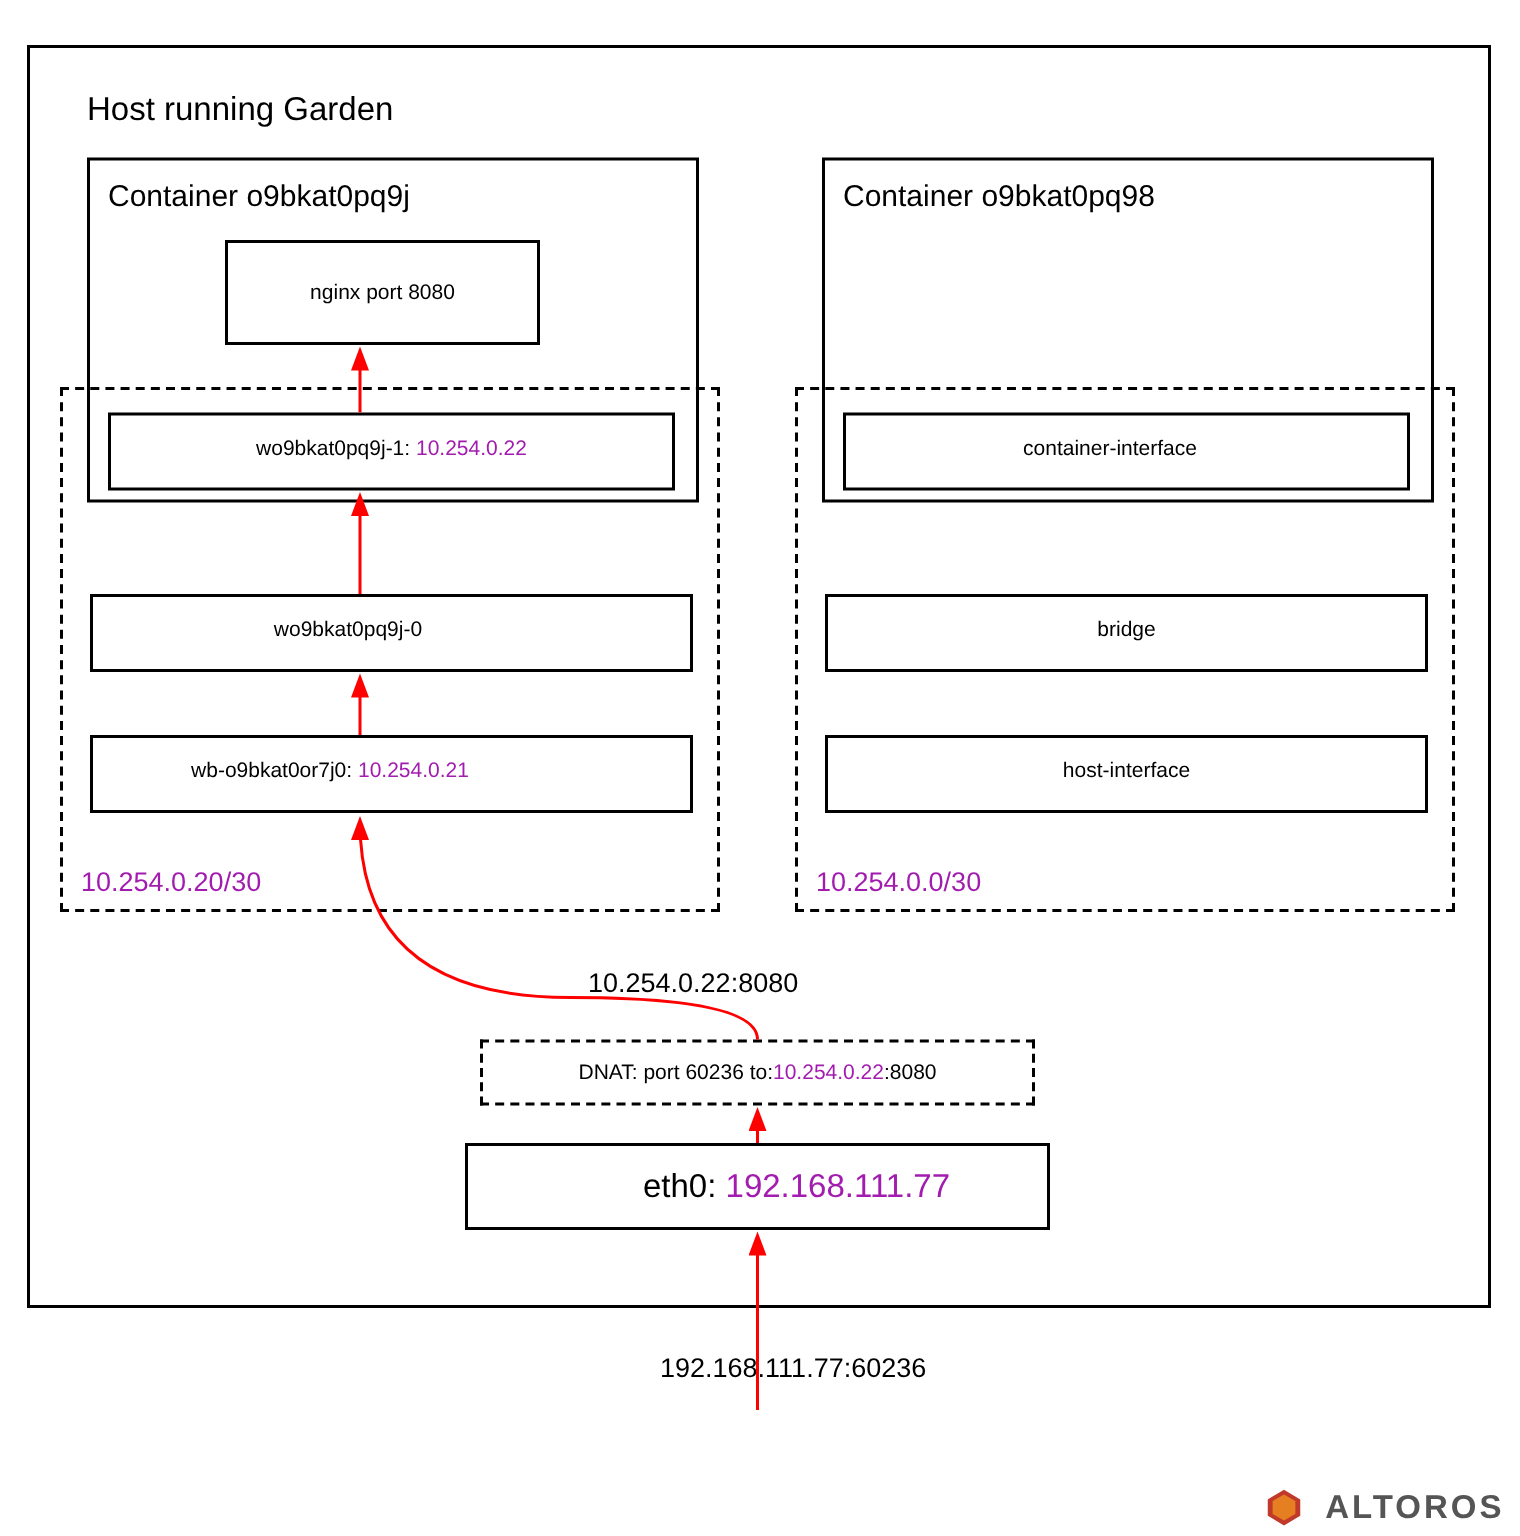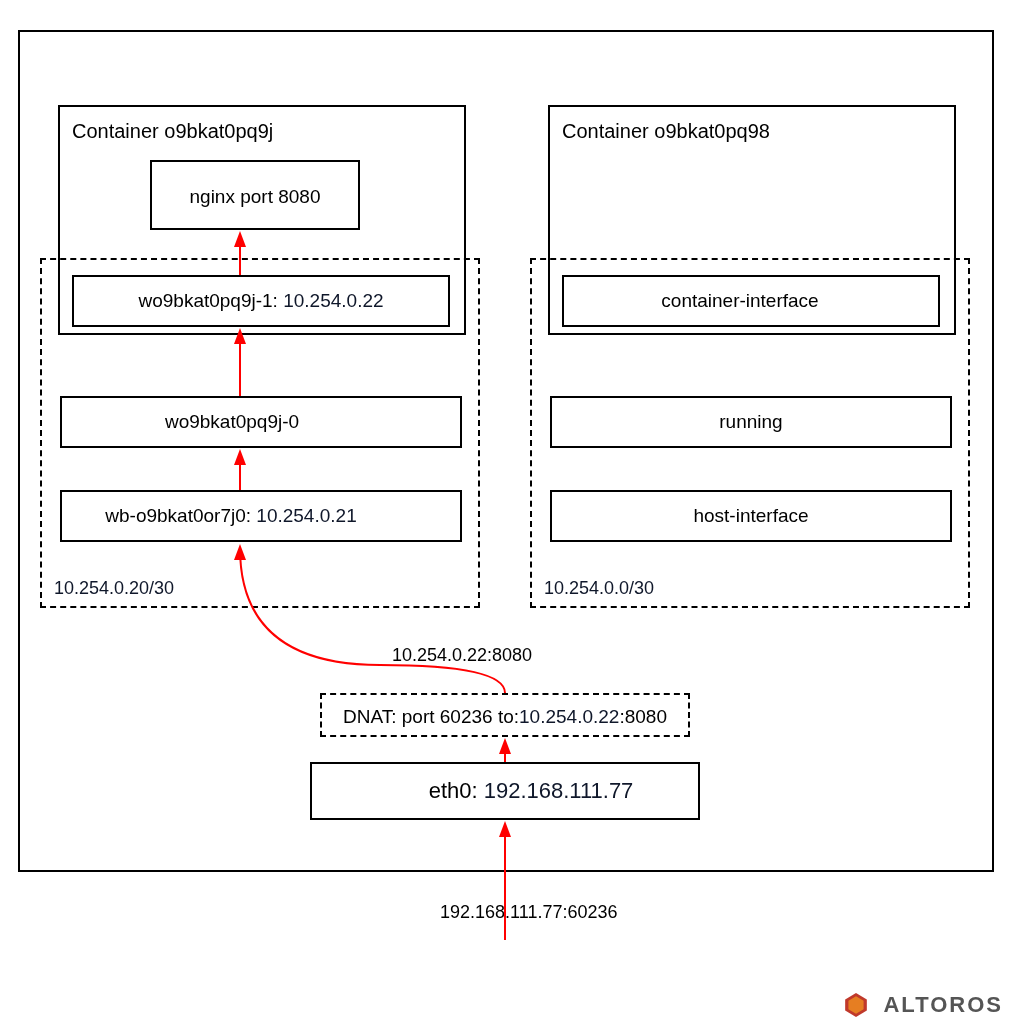--- a/index.html
+++ b/index.html
@@ -20,28 +20,28 @@
     box-sizing: border-box;
   }
   .dashed {
     border-style: dashed;
   }
   .label {
     position: absolute;
     font-size: 20px;
     white-space: nowrap;
   }
-  .blue { color: #0f172a; }
+  .blue { color: #a21caf; }
   .small { font-size: 18px; }
   .center-text {
     position: absolute;
     left: 0;
     right: 0;
     text-align: center;
-    font-size: 19px;
+    font-size: 14px;
   }
   svg.overlay {
     position: absolute;
     left: 0;
     top: 0;
     width: 1013px;
     height: 1024px;
     pointer-events: none;
   }
   .arrow-red {
@@ -71,54 +71,55 @@
     width: 26px;
     height: 26px;
   }
 </style>
 </head>
 <body>
 
 <div class="canvas">
 
   <div class="box" style="left:18px; top:30px; width:976px; height:842px;"></div>
+  <div class="label" style="left:58px; top:60px; font-size:22px;">Host running Garden</div>
 
   <div class="box" style="left:58px; top:105px; width:408px; height:230px;"></div>
   <div class="label" style="left:72px; top:120px;">Container o9bkat0pq9j</div>
 
   <div class="box" style="left:150px; top:160px; width:210px; height:70px;"></div>
   <div class="center-text" style="left:150px; width:210px; top:186px;">nginx port 8080</div>
 
   <div class="box dashed" style="left:40px; top:258px; width:440px; height:350px;"></div>
 
   <div class="box" style="left:72px; top:275px; width:378px; height:52px;"></div>
   <div class="center-text" style="left:72px; width:378px; top:290px;">
     <span>wo9bkat0pq9j-1: </span><span class="blue">10.254.0.22</span>
   </div>
 
   <div class="box" style="left:60px; top:396px; width:402px; height:52px;"></div>
   <div class="center-text" style="left:60px; width:344px; top:411px;">wo9bkat0pq9j-0</div>
 
   <div class="box" style="left:60px; top:490px; width:402px; height:52px;"></div>
-  <div class="center-text" style="left:64px; width:334px; top:505px;">
+  <div class="center-text" style="left:53px; width:334px; top:505px;">
     <span>wb-o9bkat0or7j0: </span><span class="blue">10.254.0.21</span>
   </div>
 
   <div class="label small blue" style="left:54px; top:578px;">10.254.0.20/30</div>
 
   <div class="box" style="left:548px; top:105px; width:408px; height:230px;"></div>
   <div class="label" style="left:562px; top:120px;">Container o9bkat0pq98</div>
 
   <div class="box dashed" style="left:530px; top:258px; width:440px; height:350px;"></div>
 
   <div class="box" style="left:562px; top:275px; width:378px; height:52px;"></div>
   <div class="center-text" style="left:562px; width:356px; top:290px;">container-interface</div>
 
   <div class="box" style="left:550px; top:396px; width:402px; height:52px;"></div>
-  <div class="center-text" style="left:550px; width:402px; top:411px;">running</div>
+  <div class="center-text" style="left:550px; width:402px; top:411px;">bridge</div>
 
   <div class="box" style="left:550px; top:490px; width:402px; height:52px;"></div>
   <div class="center-text" style="left:550px; width:402px; top:505px;">host-interface</div>
 
   <div class="label small blue" style="left:544px; top:578px;">10.254.0.0/30</div>
 
   <div class="label small" style="left:392px; top:645px;">10.254.0.22:8080</div>
 
   <div class="box dashed" style="left:320px; top:693px; width:370px; height:44px;"></div>
   <div class="center-text small" style="left:320px; width:370px; top:706px;">

